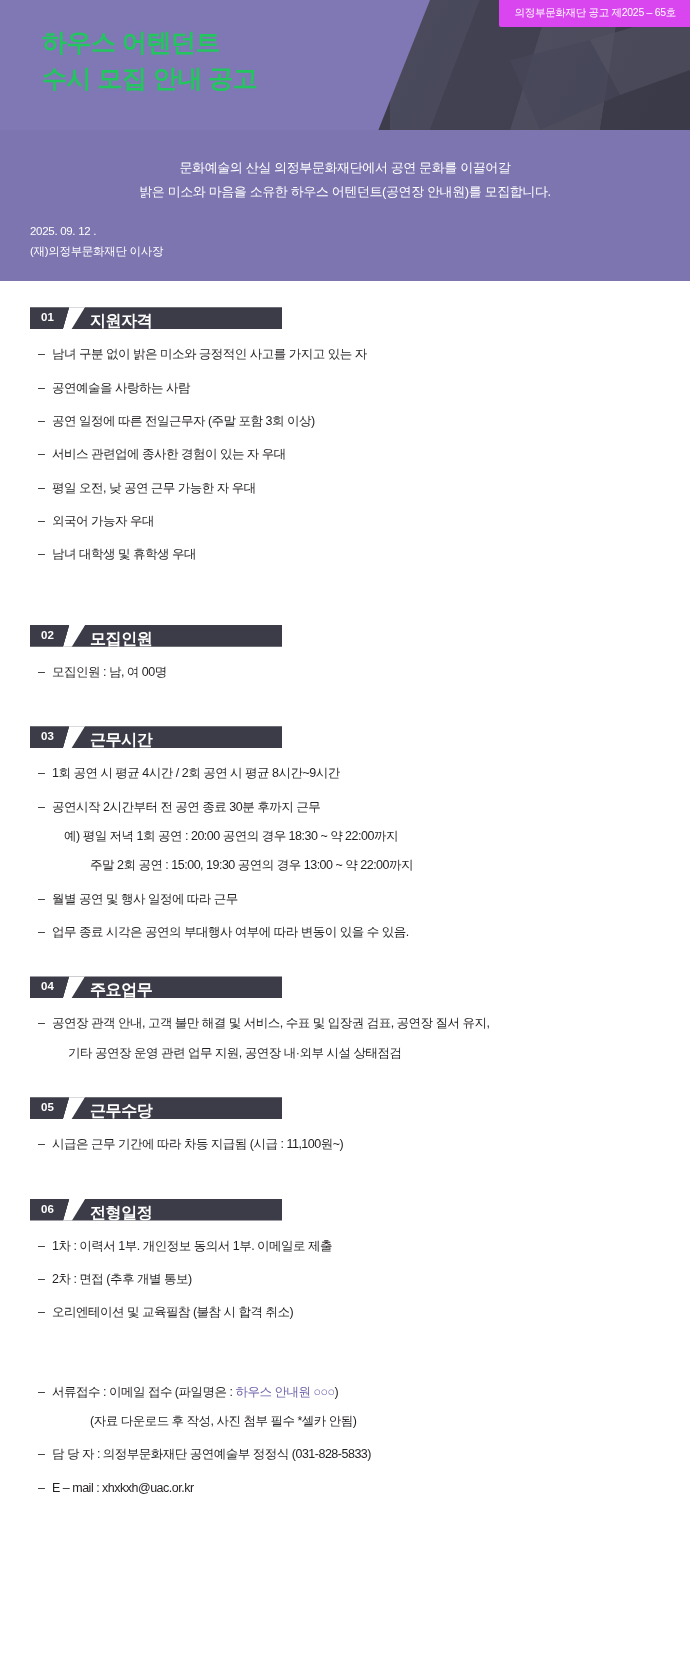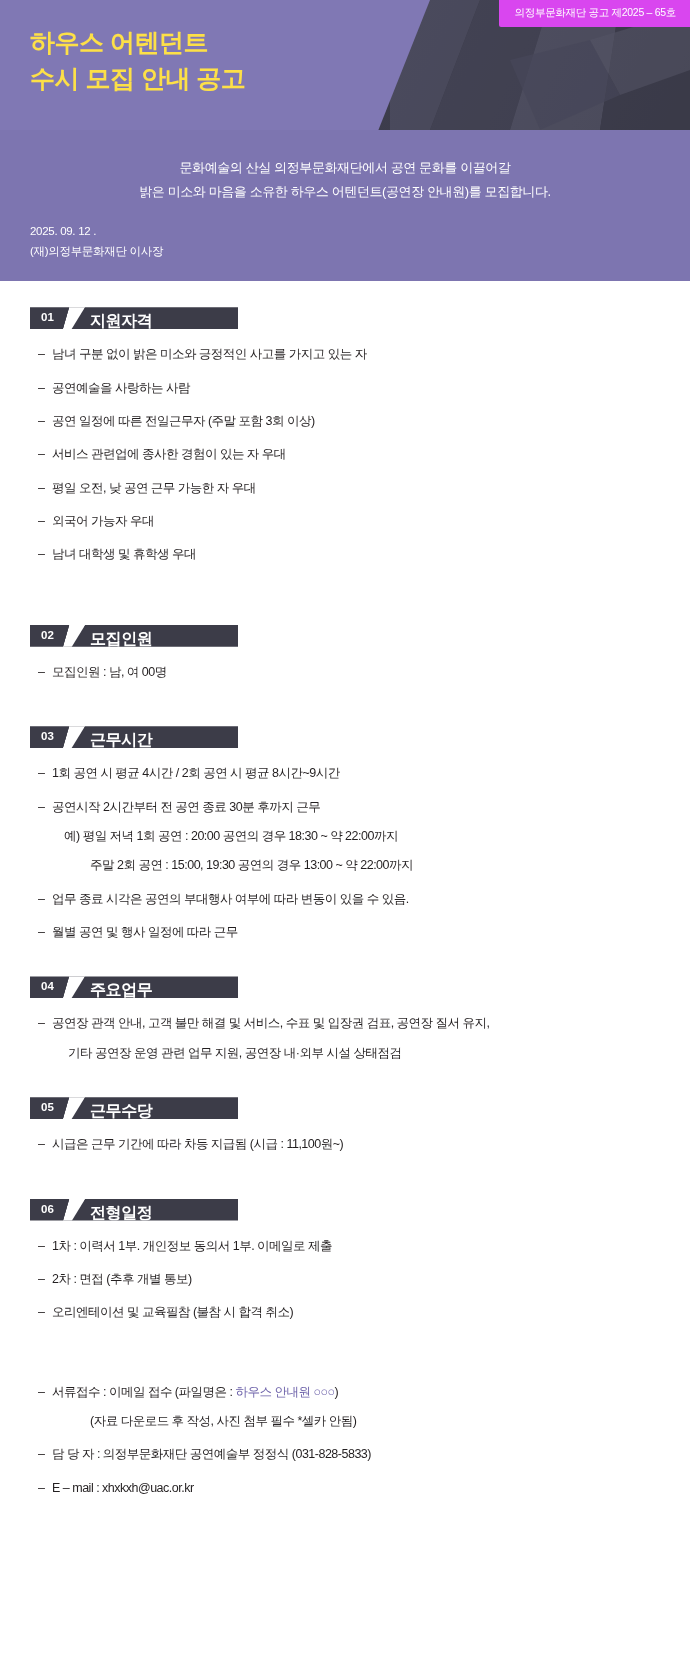--- a/index.html
+++ b/index.html
@@ -45,23 +45,23 @@
   .header-facets {
     position: absolute;
     top: 0;
     right: 0;
     width: 300px;
     height: 130px;
     opacity: .55;
   }
   .header-title {
     position: absolute;
-    left: 30px;
+    left: 42px;
     top: 24px;
-    color: #fde047;
+    color: #22c55e;
     font-size: 25px;
     font-weight: bold;
     line-height: 1.45;
     letter-spacing: -0.5px;
     white-space: pre-line;
   }
   .notice-tag {
     position: absolute;
     top: 0;
     right: 0;
@@ -100,21 +100,21 @@
     padding: 26px 0 34px 0;
   }
 
   .section {
     margin: 0 0 6px 0;
   }
   .sec-head {
     position: relative;
     display: block;
     height: 22px;
-    width: 208px;
+    width: 252px;
     margin-left: 30px;
     background: #3c3c48;
     clip-path: polygon(0 0, 100% 0, 100% 100%, 0 100%);
   }
   .sec-head::after {
     content: "";
     position: absolute;
     left: 36px;
     top: 0;
     width: 16px;
@@ -250,22 +250,22 @@
     <div class="section">
       <div class="sec-head">
         <span class="sec-num">03</span>
         <span class="sec-label">근무시간</span>
       </div>
       <div class="sec-body">
         <div class="line dash">1회 공연 시 평균 4시간 / 2회 공연 시 평균 8시간~9시간</div>
         <div class="line dash tight">공연시작 2시간부터 전 공연 종료 30분 후까지 근무</div>
         <div class="line sub">예) 평일 저녁 1회 공연 : 20:00 공연의 경우 18:30 ~ 약 22:00까지</div>
         <div class="line sub2">주말 2회 공연 : 15:00, 19:30 공연의 경우 13:00 ~ 약 22:00까지</div>
+        <div class="line dash">월별 공연 및 행사 일정에 따라 근무</div>
         <div class="line dash">업무 종료 시각은 공연의 부대행사 여부에 따라 변동이 있을 수 있음.</div>
-        <div class="line dash">월별 공연 및 행사 일정에 따라 근무</div>
       </div>
     </div>
 
     <div class="gap-sm"></div>
 
     <div class="section">
       <div class="sec-head">
         <span class="sec-num">04</span>
         <span class="sec-label">주요업무</span>
       </div>

